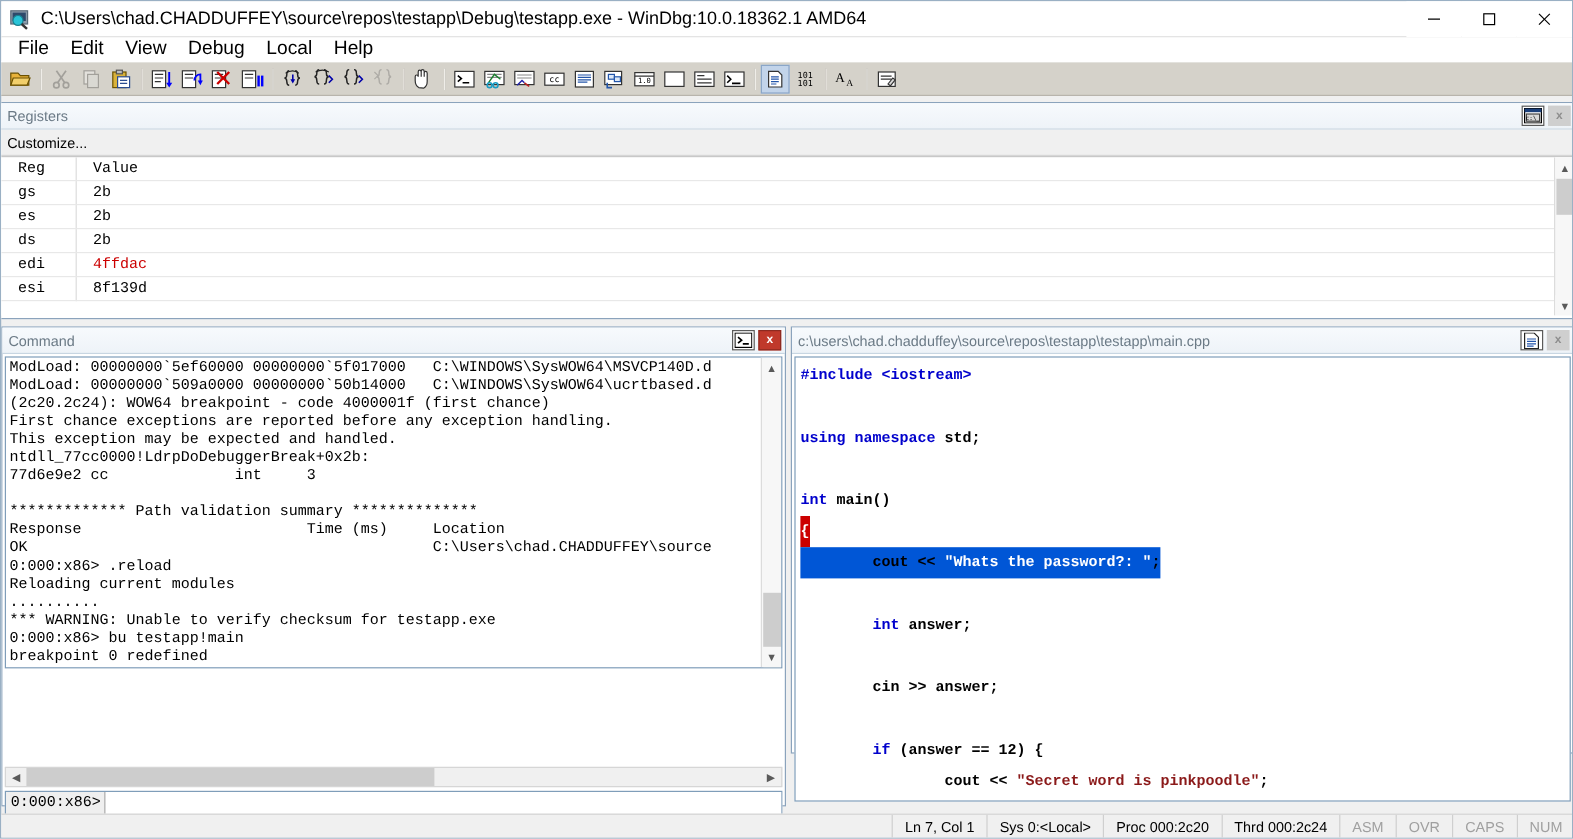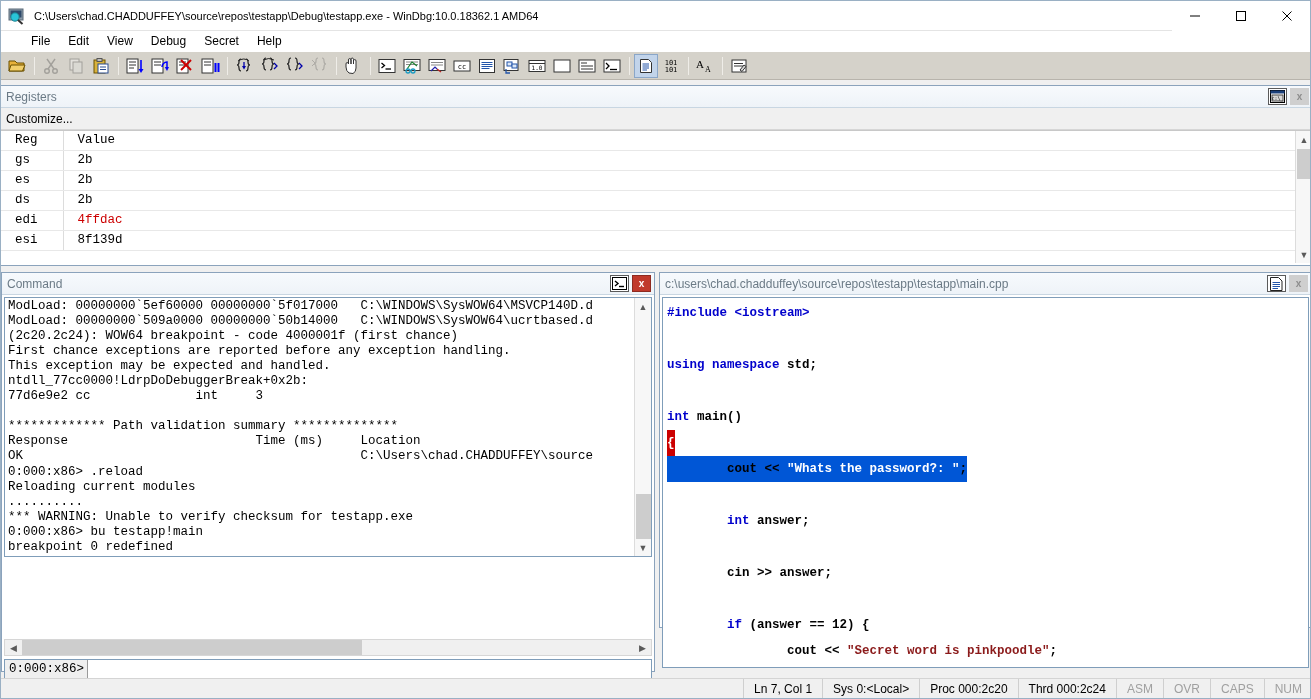--- a/index.html
+++ b/index.html
@@ -27,42 +27,42 @@
     align-items: center;
     border-bottom: 1px solid #e4e4e4;
   }
   .title-icon {
     width: 18px; height: 18px;
     margin-left: 7px; margin-right: 8px;
     flex: 0 0 auto;
     position: relative;
   }
   .title-text {
-    font-size: 11px;
+    font-size: 15px;
     color: #000;
     white-space: nowrap;
     flex: 1 1 auto;
     overflow: hidden;
   }
   .winbtns { display: flex; height: 30px; flex: 0 0 auto; }
   .winbtn {
     width: 46px; height: 30px;
     display: flex; align-items: center; justify-content: center;
     background: #ffffff;
   }
   .winbtn svg { display:block; }
 
   
   .menubar {
     height: 21px;
     background: #ffffff;
     display: flex;
     align-items: center;
-    padding-left: 21px;
-    font-size: 12px;
+    padding-left: 5px;
+    font-size: 16px;
     color: #000;
     border-bottom: 1px solid #ffffff;
   }
   .menu-item {
     padding: 2px 9px;
     white-space: nowrap;
   }
 
   
   .toolbar {
@@ -341,21 +341,21 @@
           </svg>
       </span>
     </span>
   </div>
 
   <div class="menubar">
     <span class="menu-item">File</span>
     <span class="menu-item">Edit</span>
     <span class="menu-item">View</span>
     <span class="menu-item">Debug</span>
-    <span class="menu-item">Secret</span>
+    <span class="menu-item">Local</span>
     <span class="menu-item">Help</span>
   </div>
 
   <div class="toolbar">
 
     <span class="tb-btn">
       <svg width="20" height="18" viewBox="0 0 20 18">
         <path d="M2 4 h6 l2 2 h7 v8 H2 Z" fill="#e8b23a" stroke="#6b5100"></path>
         <path d="M4 8 h14 l-2.5 6 H2 Z" fill="#f2cf6b" stroke="#6b5100"></path>
       </svg>

